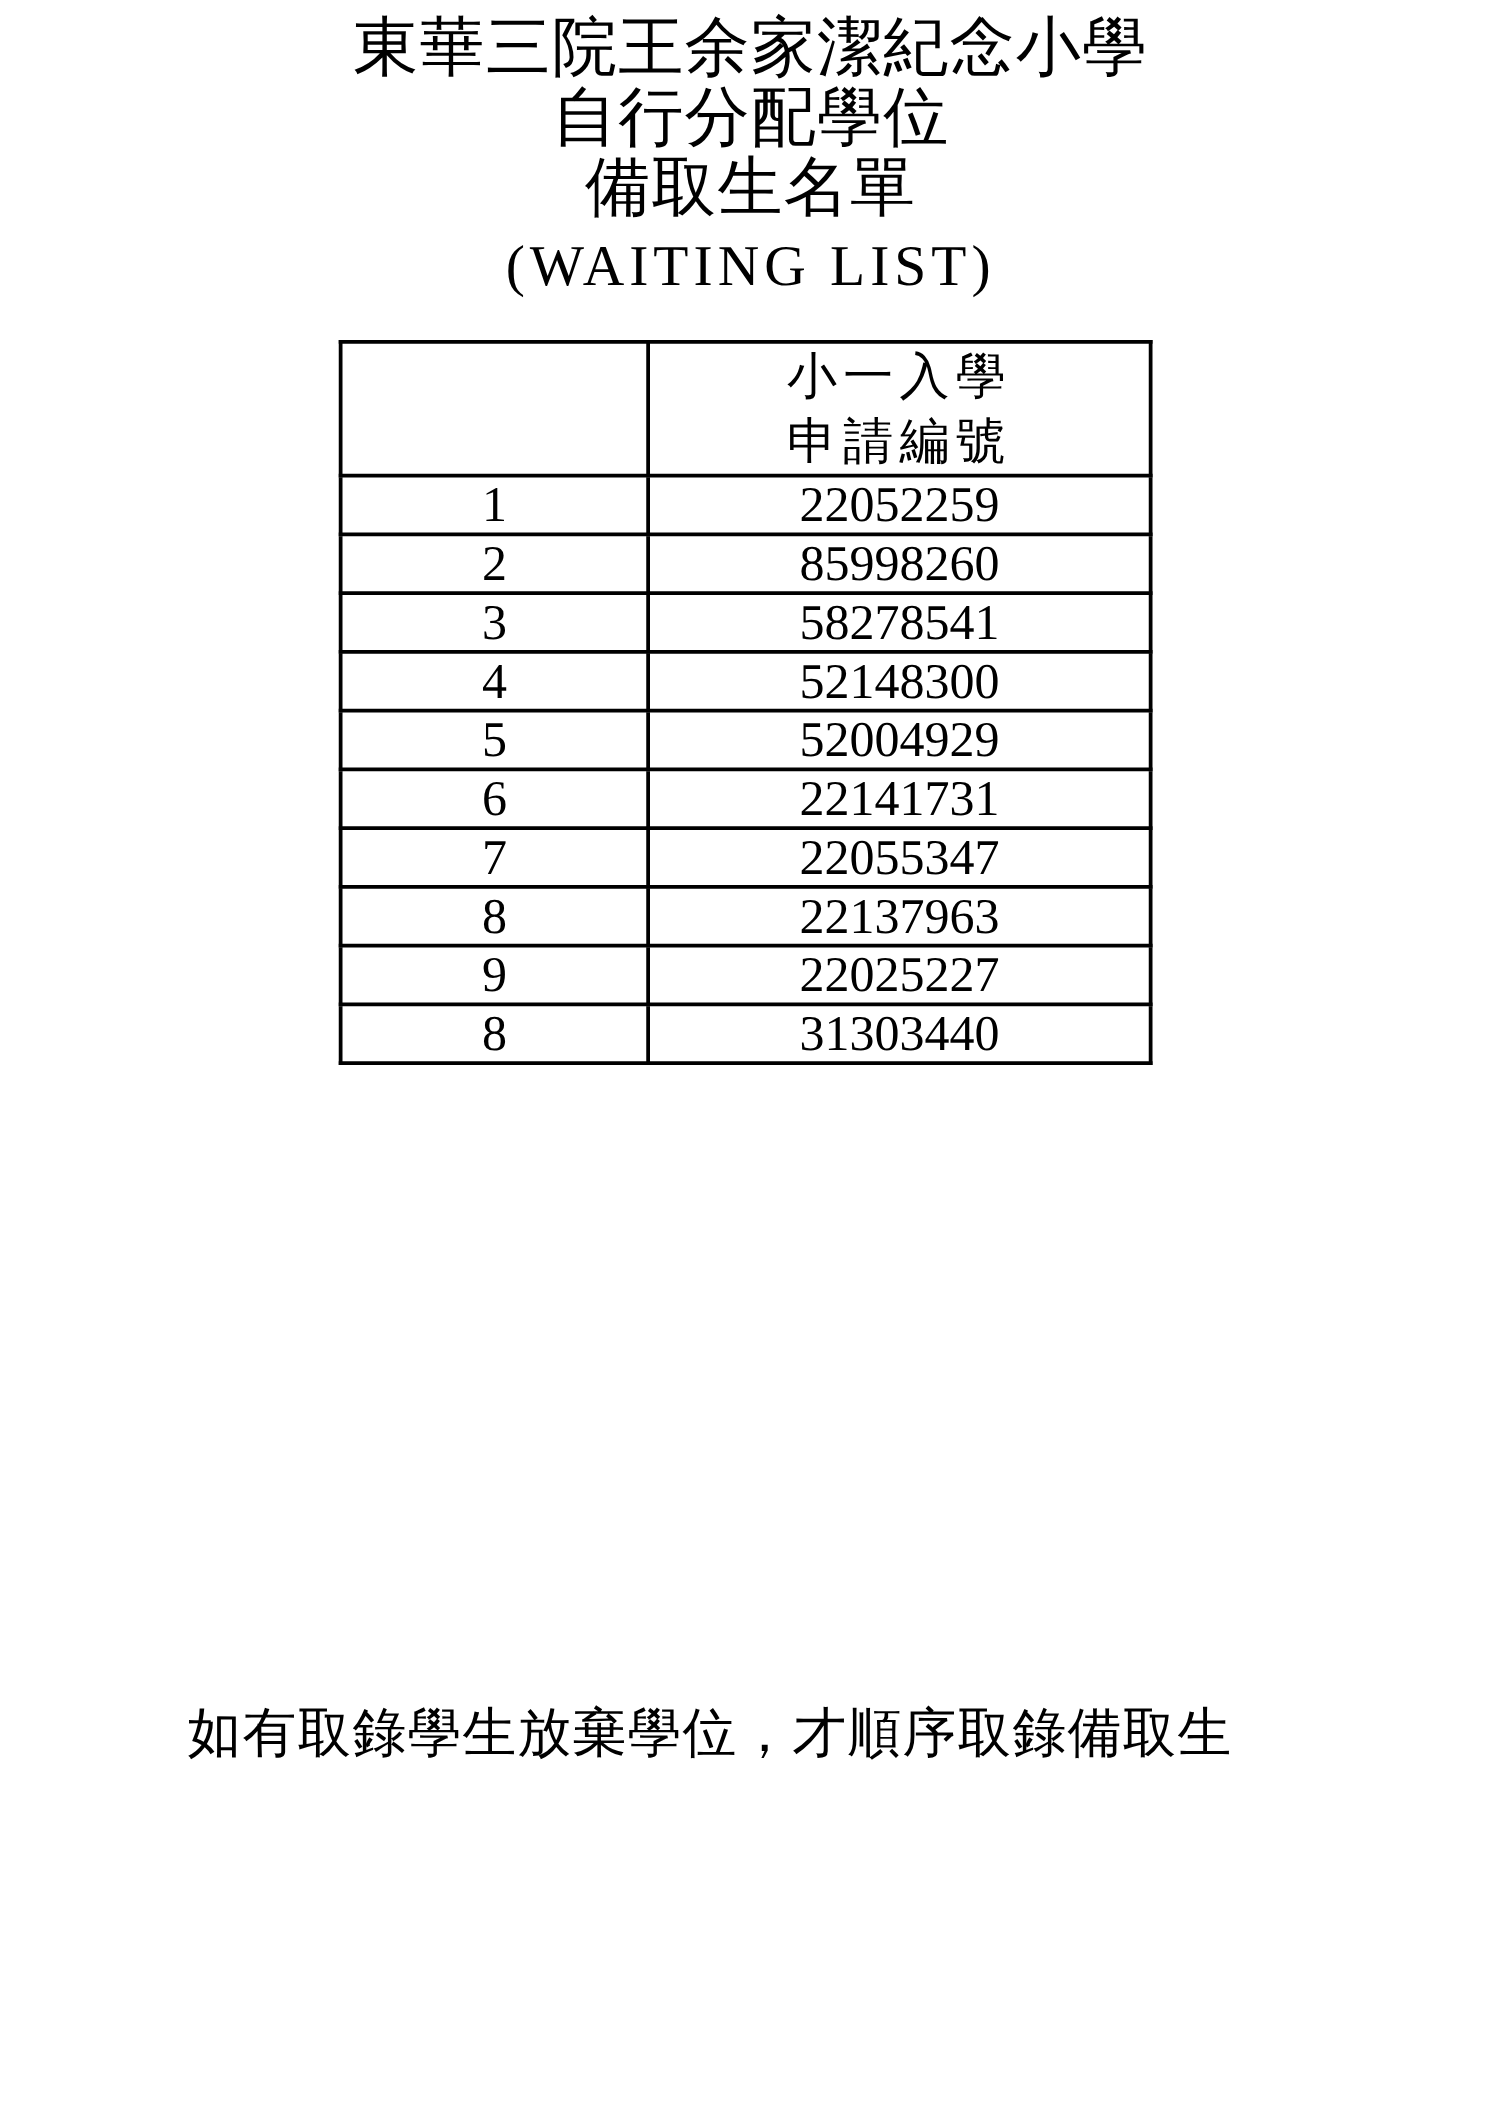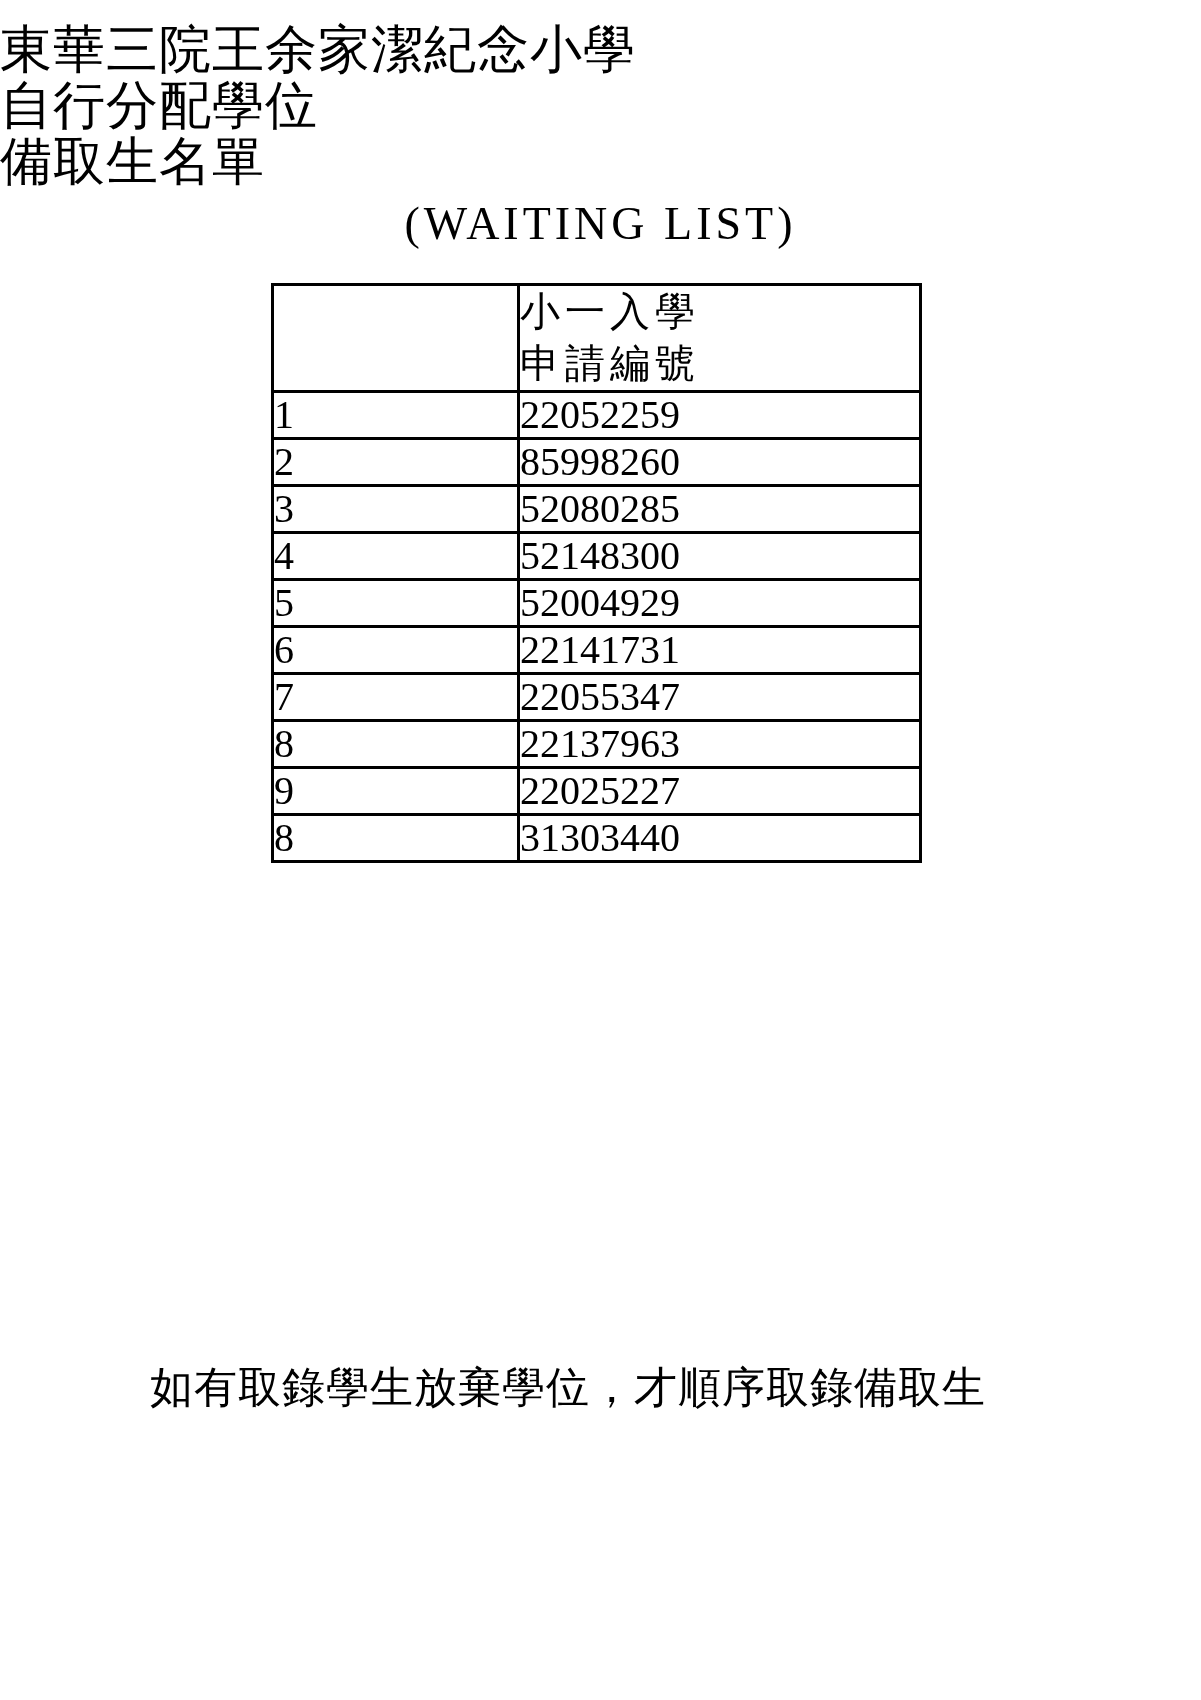--- a/index.html
+++ b/index.html
@@ -10,21 +10,22 @@
   .page {
     position: relative;
     width: 1201px;
     height: 1700px;
     background: #ffffff;
     color: #000000;
     font-family: "Liberation Serif", "DejaVu Serif", serif;
     overflow: hidden;
   }
   .titles {
-    padding-top: 22px;
+    padding-top: 11px;
+    text-align: center;
   }
   .title-line {
     font-size: 52px;
     line-height: 56px;
     font-weight: 500;
     letter-spacing: 1px;
     white-space: nowrap;
   }
   .subtitle-en {
     margin-top: 9px;
@@ -40,21 +41,21 @@
     table-layout: fixed;
     margin-left: 271px;
     margin-top: 34px;
     width: 648px;
   }
   table.waiting-table col.col-rank { width: 246px; }
   table.waiting-table col.col-appno { width: 402px; }
   table.waiting-table th,
   table.waiting-table td {
     border: 3px solid #000000;
-    text-align: left;
+    text-align: center;
     vertical-align: middle;
     padding: 0;
     font-weight: normal;
   }
   table.waiting-table th.appno-header {
     height: 103px;
     font-size: 40px;
     line-height: 52px;
     letter-spacing: 5px;
   }
@@ -109,21 +110,21 @@
         <tr>
           <td>1</td>
           <td>22052259</td>
         </tr>
         <tr>
           <td>2</td>
           <td>85998260</td>
         </tr>
         <tr>
           <td>3</td>
-          <td>52080285</td>
+          <td>58278541</td>
         </tr>
         <tr>
           <td>4</td>
           <td>52148300</td>
         </tr>
         <tr>
           <td>5</td>
           <td>52004929</td>
         </tr>
         <tr>

